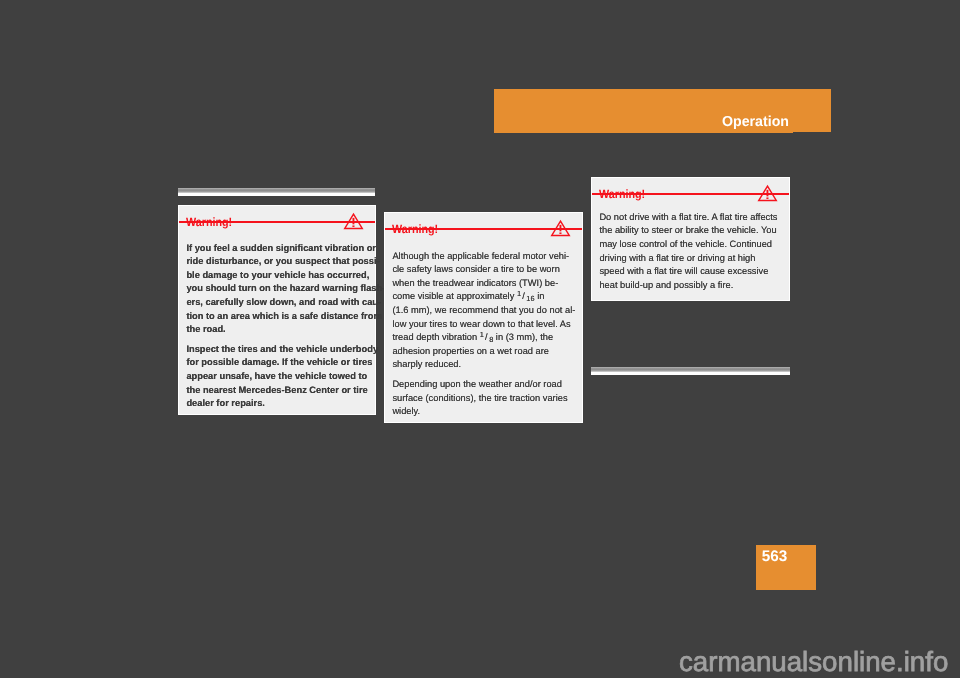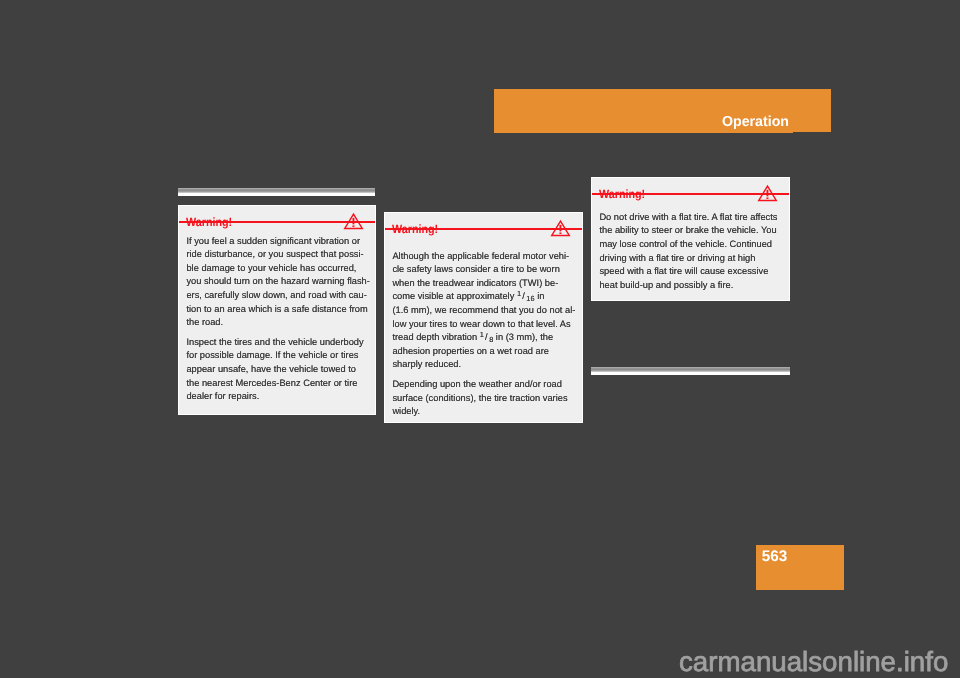--- a/index.html
+++ b/index.html
@@ -33,21 +33,21 @@
              text-shadow:0 0 0.35px rgba(50,50,50,0.85);}
   .wbox .bd p{margin:0;}
   .wbox .bd p.gap{margin-top:5.9px;}
   .wbox .bd span.ln{display:block;height:13.6px;line-height:13.6px;white-space:nowrap;}
   sup.fr,sub.fr{font-size:7.4px;line-height:0;position:relative;vertical-align:baseline;}
   .slash{display:inline-block;margin:0 1.5px 0 1.2px;}
   sup.fr{top:-3.4px;}
   sub.fr{top:1.9px;}
 
   
-  .pgnum{position:absolute;left:756px;top:545px;width:88px;height:45px;background:#e68e30;}
+  .pgnum{position:absolute;left:756px;top:545px;width:60px;height:45px;background:#e68e30;}
   .pgnum span{position:absolute;left:5.8px;top:3px;color:#ffffff;font-size:15.3px;font-weight:bold;line-height:18px;}
 
   
   .wm{position:absolute;left:679px;top:647px;color:#a0a0a0;font-size:27.7px;
       -webkit-text-stroke:0.75px #a0a0a0;
       line-height:30px;white-space:nowrap;}
 </style>
 </head>
 <body>
 
@@ -65,21 +65,21 @@
   <div class="wbox" style="left:177.6px;top:204.8px;width:198px;height:210.2px;">
     <div class="hd">
       <div class="ttl">Warning!</div>
       <svg class="tri" viewBox="0 0 19 16" shape-rendering="geometricPrecision">
           <path d="M9.5 0.85 L18.25 15.2 L0.75 15.2 Z" fill="none" stroke="#f5131d" stroke-width="1.45" stroke-linejoin="miter"></path>
           <path d="M9.45 4.6 L9.45 11.1" stroke="#f5131d" stroke-width="1.9" stroke-linecap="butt"></path>
           <path d="M9.45 12.2 L9.45 13.7" stroke="#f5131d" stroke-width="2.1" stroke-linecap="butt"></path>
         </svg>
     </div>
     <div class="redline"></div>
-    <div class="bd" style="padding-top:12px;">
+    <div class="bd" style="padding-top:19px;font-weight:bold;">
       <p>
         <span class="ln">If you feel a sudden significant vibration or</span>
         <span class="ln">ride disturbance, or you suspect that possi-</span>
         <span class="ln">ble damage to your vehicle has occurred,</span>
         <span class="ln">you should turn on the hazard warning flash-</span>
         <span class="ln">ers, carefully slow down, and road with cau-</span>
         <span class="ln">tion to an area which is a safe distance from</span>
         <span class="ln">the road.</span>
       </p>
       <p class="gap">

